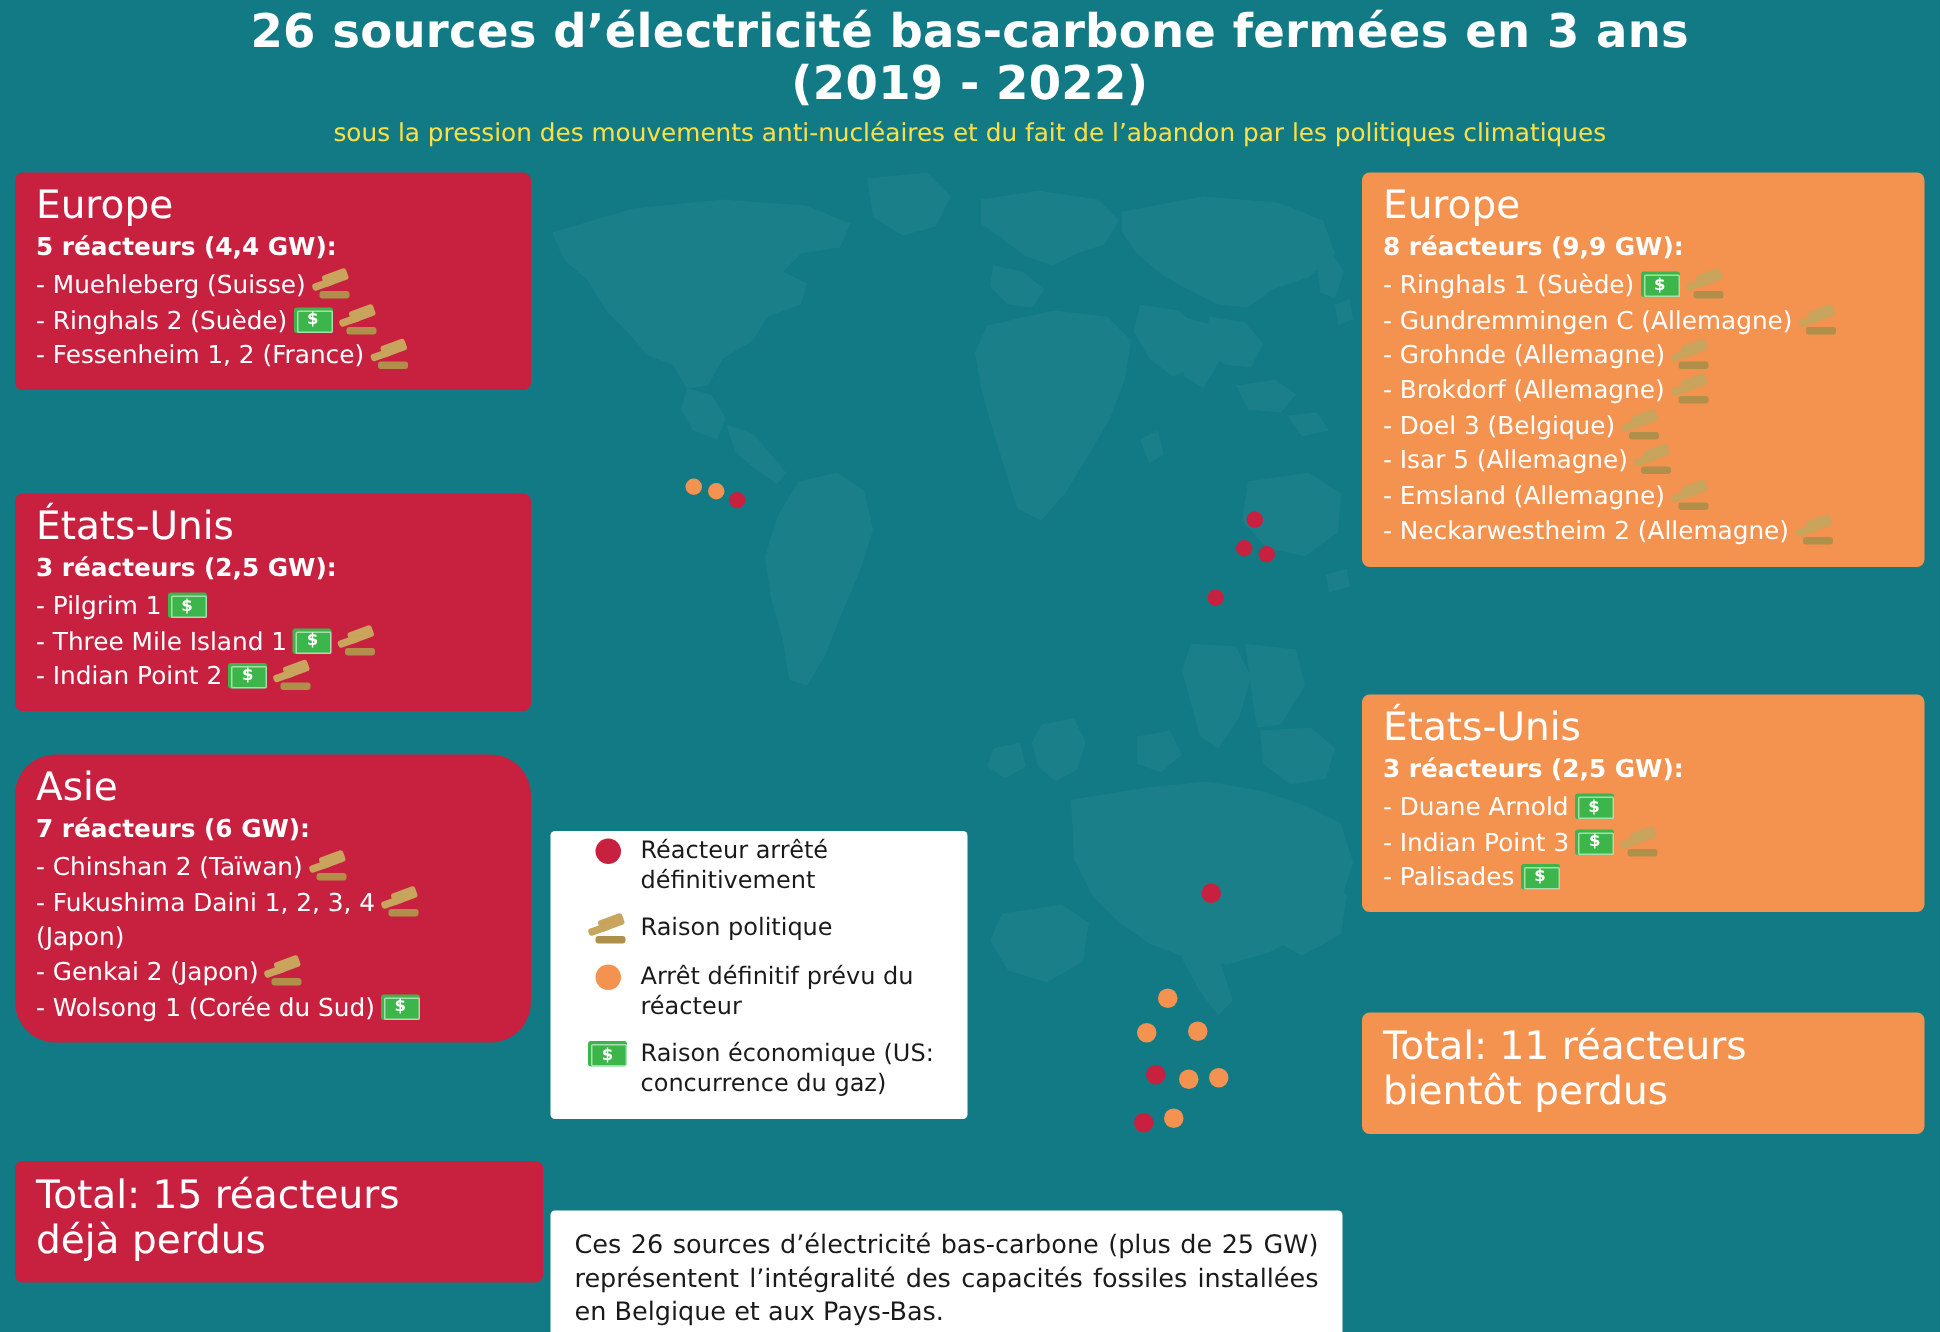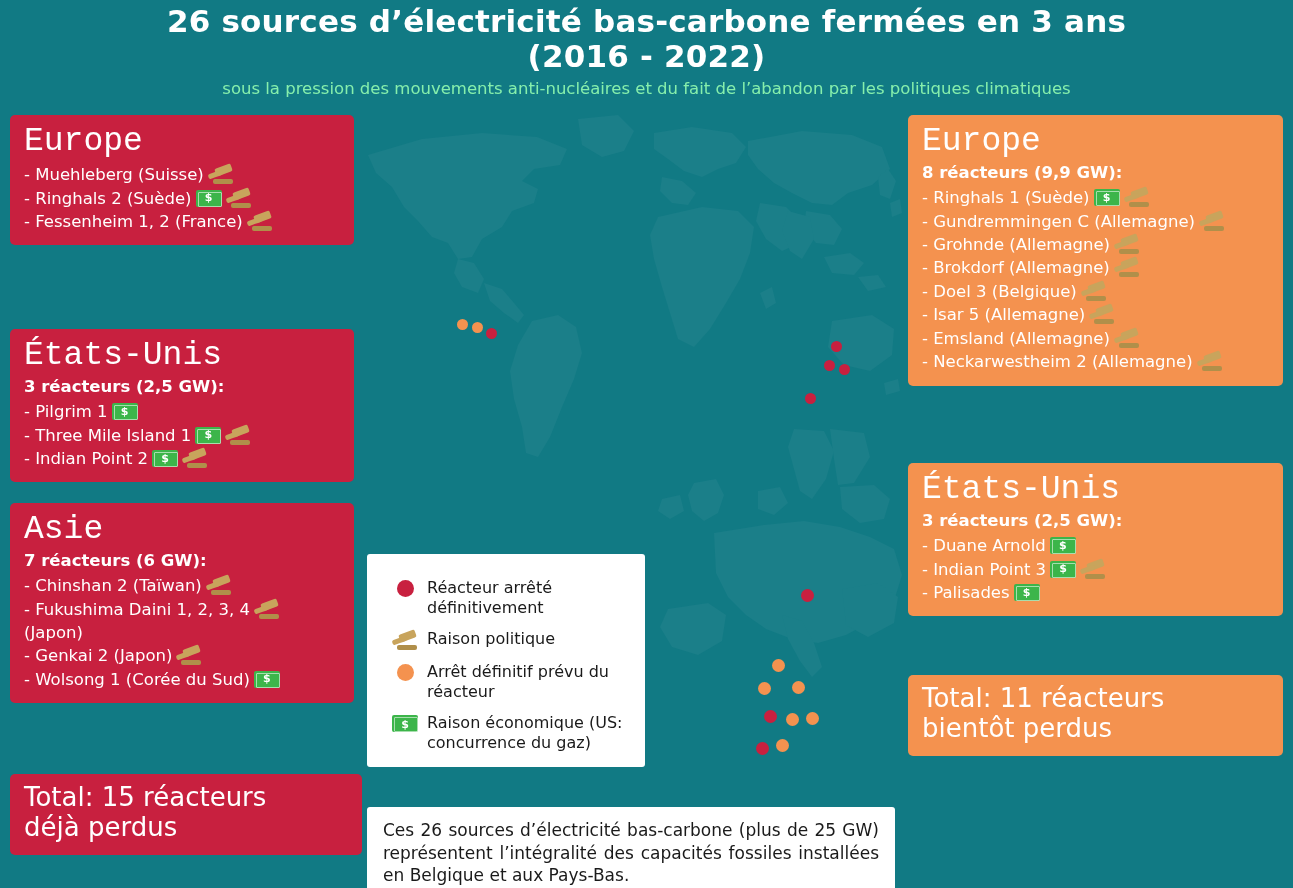--- a/index.html
+++ b/index.html
@@ -23,21 +23,21 @@
   .header h1 {
     margin: 0;
     color: #ffffff;
     font-size: 31px;
     font-weight: bold;
     line-height: 1.12;
     letter-spacing: 0.2px;
   }
   .header .subtitle {
     margin-top: 6px;
-    color: #86efac;
+    color: #fde047;
     font-size: 16.5px;
     line-height: 1.2;
   }
 
   
   .stage {
     position: relative;
     width: 1293px;
     height: 770px;
     background: #117a84;
@@ -47,24 +47,23 @@
   .panel {
     position: absolute;
     border-radius: 5px;
     padding: 8px 14px 12px 14px;
     color: #ffffff;
   }
   .panel.red { background: #c8203f; }
   .panel.orange { background: #f4924f; }
   .panel h2 {
     margin: 0 0 2px 0;
-    font-size: 33px;
+    font-size: 26px;
     font-weight: normal;
     line-height: 1.15;
-    font-family: Liberation Mono, monospace;
   }
   .panel .count {
     margin: 2px 0 4px 0;
     font-size: 16.5px;
     font-weight: bold;
   }
   .panel ul {
     margin: 0;
     padding: 0;
     list-style: none;
@@ -82,21 +81,21 @@
     color: #ffffff;
     font-size: 26px;
     line-height: 1.15;
   }
   .total-panel.red { background: #c8203f; }
   .total-panel.orange { background: #f4924f; }
 
   
   #panel-europe-left  { left: 10px;  top: 8px;   width: 344px; }
   #panel-us-left      { left: 10px;  top: 222px; width: 344px; }
-  #panel-asie-left    { left: 10px;  top: 396px; width: 344px; }
+  #panel-asie-left    { left: 10px;  top: 396px; width: 344px; border-radius: 27px; }
   #total-left         { left: 10px;  top: 667px; width: 352px; }
 
   #panel-europe-right { left: 908px; top: 8px;   width: 375px; }
   #panel-us-right     { left: 908px; top: 356px; width: 375px; }
   #total-right        { left: 908px; top: 568px; width: 375px; }
 
   
   .icon {
     display: inline-block;
     vertical-align: -3px;
@@ -183,21 +182,21 @@
   .dot.red { background: #c8203f; }
   .dot.orange { background: #f4924f; }
 
   
   .legend {
     position: absolute;
     left: 367px; top: 447px;
     width: 278px;
     background: #ffffff;
     border-radius: 3px;
-    padding: 24px 16px 12px 16px;
+    padding: 3px 16px 12px 16px;
   }
   .legend-row {
     display: flex;
     align-items: flex-start;
     margin-bottom: 12px;
   }
   .legend-row:last-child { margin-bottom: 3px; }
   .legend-swatch {
     width: 44px;
     flex: 0 0 44px;
@@ -228,21 +227,21 @@
     line-height: 1.32;
     text-align: justify;
   }
 </style>
 </head>
 <body>
 
 <div class="header">
   <h1>
     <span>26 sources d’électricité bas-carbone fermées en 3 ans</span><br>
-    <span>(2016 - 2022)</span>
+    <span>(2019 - 2022)</span>
   </h1>
   <div class="subtitle">sous la pression des mouvements anti-nucléaires et du fait de l’abandon par les politiques climatiques</div>
 </div>
 
 <div class="stage">
 
   <div class="map-world">
     <svg width="544" height="430" viewBox="0 0 544 430">
       <g fill="#1b7f89">
 
@@ -318,20 +317,21 @@
     <div class="dot orange" style="left:138px; top:252px; width:13px; height:13px;"></div>
     <div class="dot red" style="left:110px; top:281px; width:13px; height:13px;"></div>
     <div class="dot orange" style="left:132px; top:284px; width:13px; height:13px;"></div>
     <div class="dot orange" style="left:152px; top:283px; width:13px; height:13px;"></div>
     <div class="dot red" style="left:102px; top:313px; width:13px; height:13px;"></div>
     <div class="dot orange" style="left:122px; top:310px; width:13px; height:13px;"></div>
   </div>
 
   <div class="panel red" id="panel-europe-left">
     <h2>Europe</h2>
+    <div class="count">5 réacteurs (4,4 GW):</div>
     <ul>
       <li><span>- Muehleberg (Suisse)</span><span class="icon icon-gavel"><i class="head"></i><i class="handle"></i><i class="base"></i></span></li>
       <li><span>- Ringhals 2 (Suède)</span><span class="icon icon-money"></span><span class="icon icon-gavel"><i class="head"></i><i class="handle"></i><i class="base"></i></span></li>
       <li><span>- Fessenheim 1, 2 (France)</span><span class="icon icon-gavel"><i class="head"></i><i class="handle"></i><i class="base"></i></span></li>
     </ul>
   </div>
 
   <div class="panel red" id="panel-us-left">
     <h2>États-Unis</h2>
     <div class="count">3 réacteurs (2,5 GW):</div>

